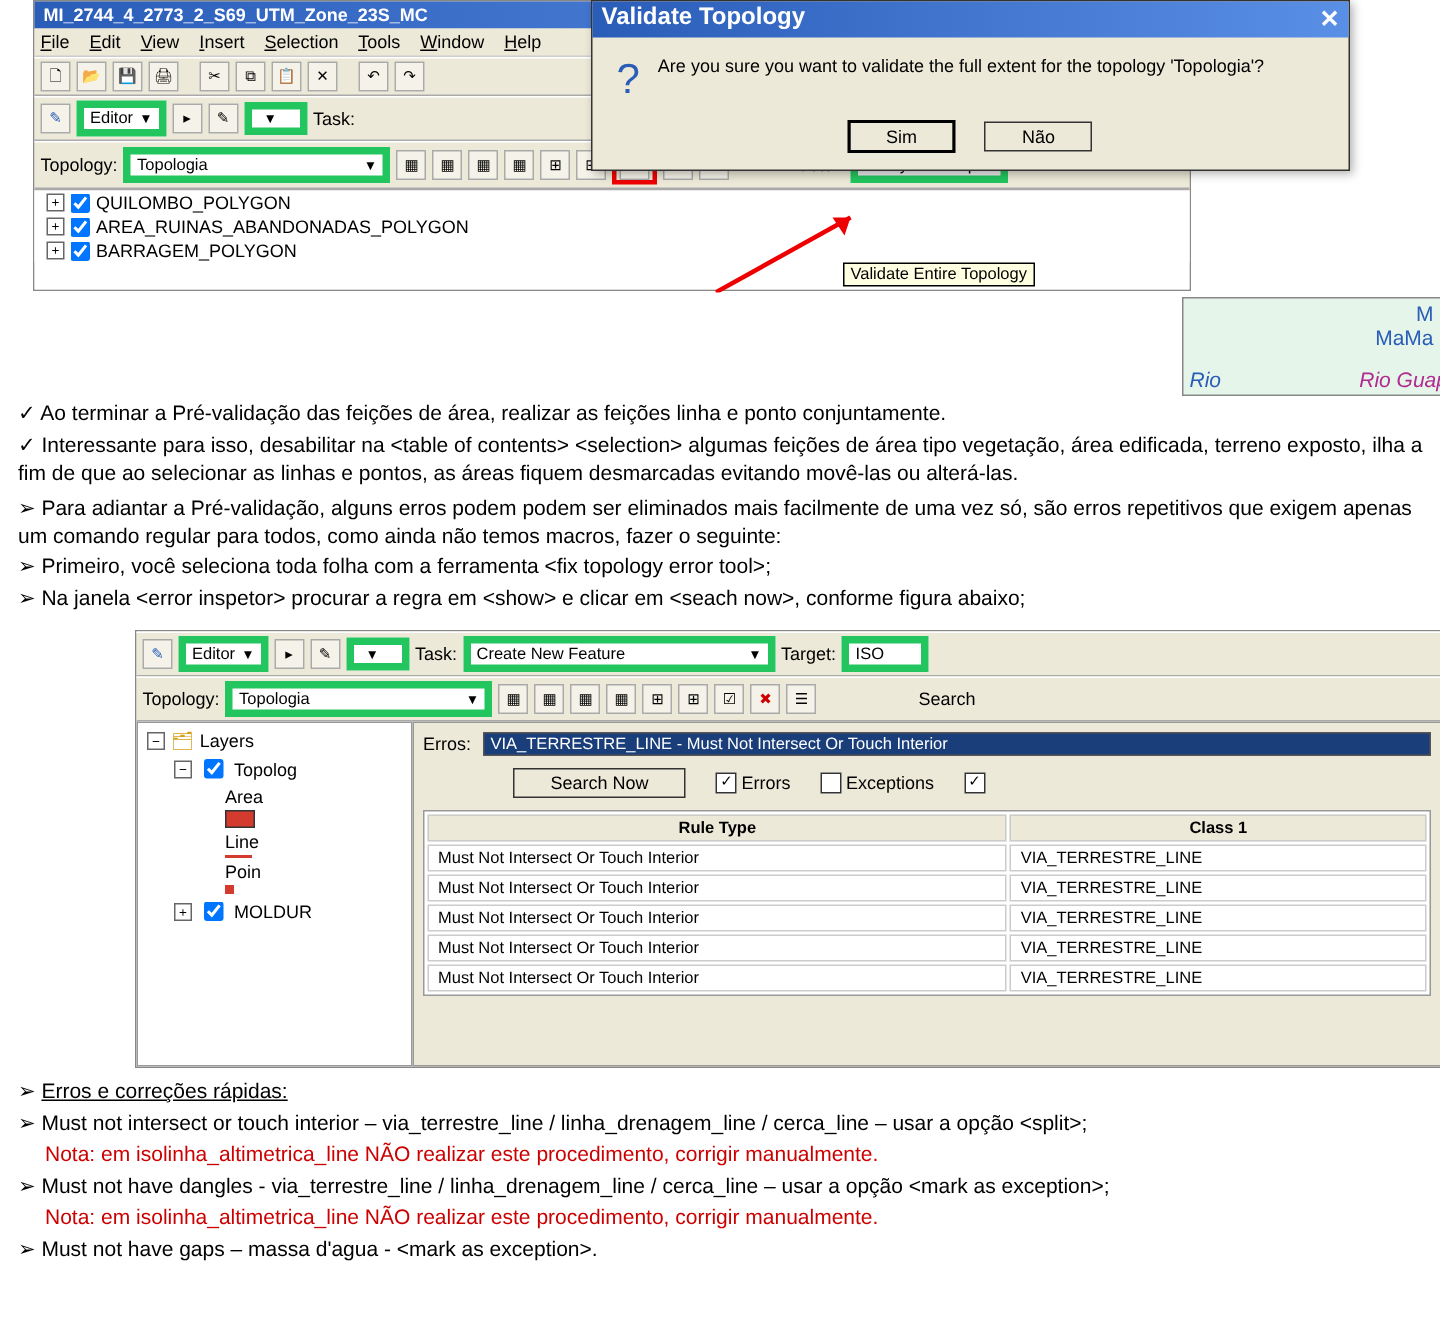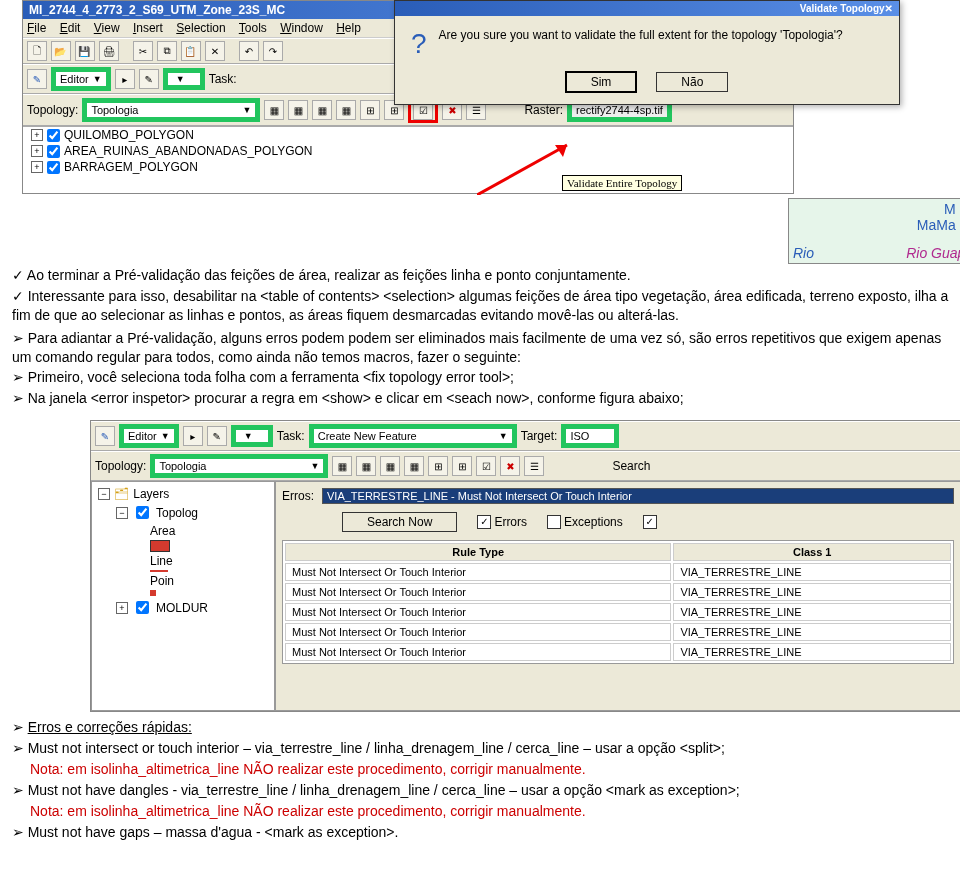--- a/index.html
+++ b/index.html
@@ -9,21 +9,21 @@
   .menubar span { margin-right:10px; }
   .menubar u { text-decoration:underline; }
   .toolbar { background:#ece9d8; border-top:1px solid #fff; border-bottom:1px solid #aaa; padding:2px 4px; display:flex; align-items:center; gap:4px; font-size:12px; flex-wrap:wrap; }
   .tbtn { width:18px; height:18px; border:1px solid #aaa; background:#f5f3e9; display:inline-flex; align-items:center; justify-content:center; font-size:10px; }
   .sel { border:5px solid #22c55e; background:#fff; padding:1px 4px; font-size:11px; display:inline-flex; align-items:center; }
   .sel .dd { margin-left:4px; font-size:9px; }
   .layerrow { display:flex; align-items:center; gap:4px; padding:1px 8px; font-size:12px; background:#fff; }
   .layerrow .expand { width:10px; border:1px solid #666; font-size:9px; text-align:center; line-height:10px; }
   .layerrow input { margin:0; }
   .dialog { position:absolute; border:1px solid #333; background:#ece9d8; box-shadow:2px 2px 6px rgba(0,0,0,0.3); }
-  .dlgtitle { background:linear-gradient(to right,#2a5db8,#5a8fe6); color:#fff; padding:2px 6px; font-size:10px; font-weight:bold; display:flex; justify-content:flex-end; }
+  .dlgtitle { background:linear-gradient(to right,#2a5db8,#5a8fe6); color:#fff; padding:2px 6px; font-size:16px; font-weight:bold; display:flex; justify-content:space-between; }
   .dlgbody { padding:12px 16px; font-size:12px; }
   .dlgbtns { display:flex; gap:20px; justify-content:center; margin-top:12px; }
   .dlgbtn { border:1px solid #333; background:#ece9d8; padding:2px 24px; font-size:12px; }
   .dlgbtn.hl { outline:2px solid #000; outline-offset:-1px; }
   .redbox { border:3px solid #e00; padding:0 2px; display:inline-block; }
   .arrow { position:absolute; width:100px; height:60px; pointer-events:none; }
   .mapthumb { position:absolute; right:0; width:188px; height:60px; border:1px solid #888; background:#e6f5ea; font-size:14px; padding:2px; color:#2a5db8; overflow:hidden; }
   .tooltip { position:absolute; background:#ffffe1; border:1px solid #000; padding:1px 4px; font-size:11px; }
 
   
@@ -150,21 +150,21 @@
         <span class="dlgbtn">Não</span>
       </div>
     </div>
   </div>
 
   <svg class="arrow" style="left:455px; top:135px;">
     <line x1="0" y1="60" x2="90" y2="10" stroke="#e00" stroke-width="3"></line>
     <polygon points="90,10 78,10 86,22" fill="#e00"></polygon>
   </svg>
 
-  <div class="tooltip" style="left:540px; top:175px;font-family:Liberation Serif, serif;">Validate Entire Topology</div>
+  <div class="tooltip" style="left:540px; top:175px;">Validate Entire Topology</div>
 
   <div class="mapthumb" style="top:198px;">
     <div style="text-align:right;">M &nbsp; M<br>MaMa &nbsp; M</div>
     <div style="color:#2a5db8; font-style:italic; position:absolute; bottom:2px; left:4px;">Rio</div>
     <div style="color:#b02a8f; font-style:italic; position:absolute; bottom:2px; right:4px;">Rio Guapeí</div>
   </div>
 </div>
 
 <div class="doc">
   <ul style="list-style:none; padding-left:4px;">

